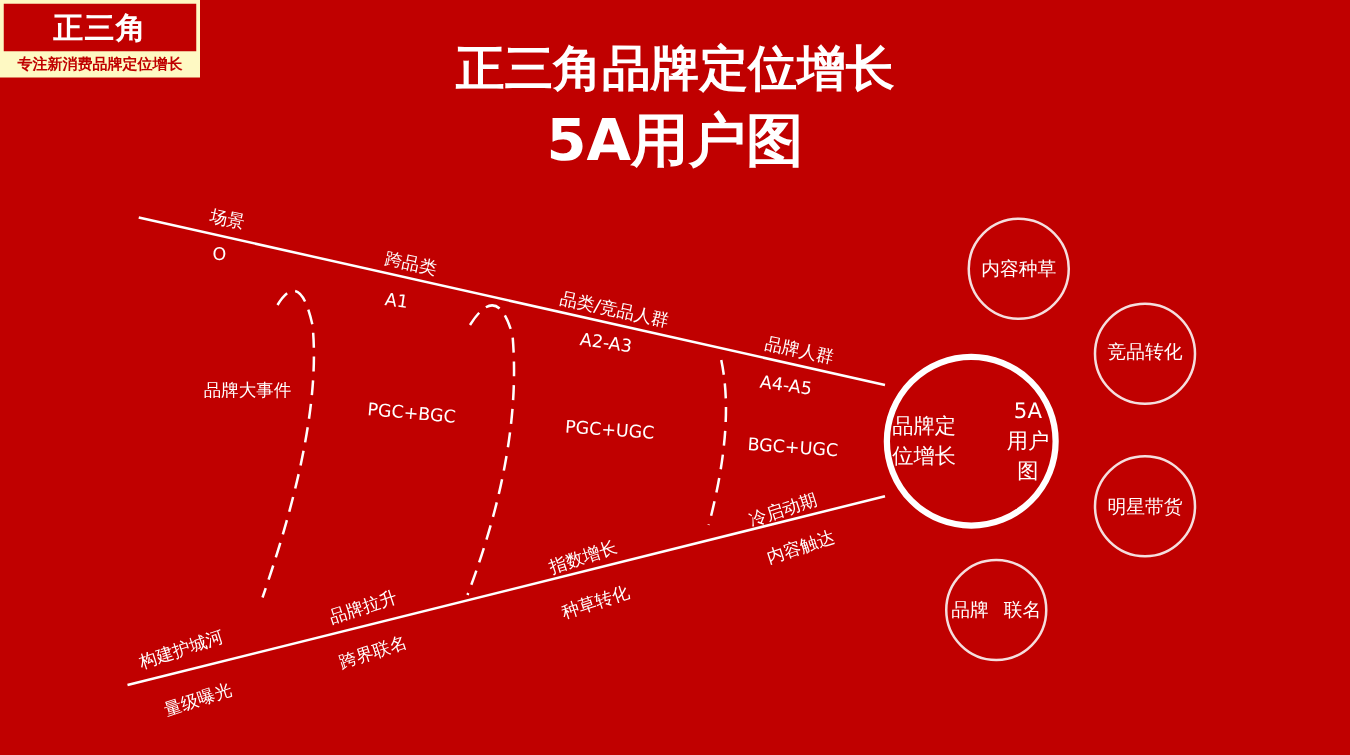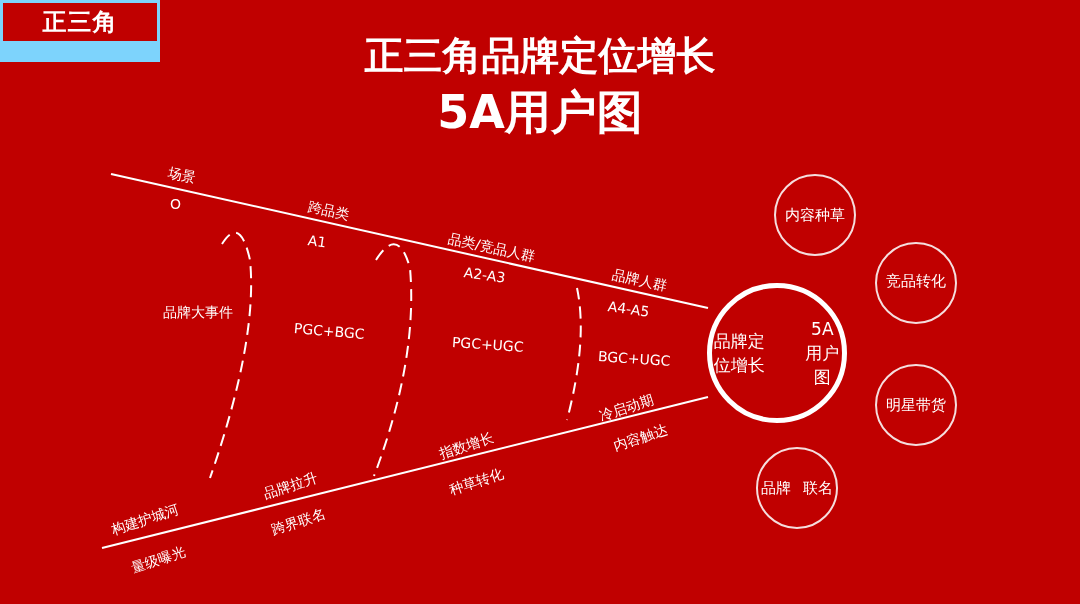--- a/index.html
+++ b/index.html
@@ -5,21 +5,21 @@
   html, body { margin: 0; padding: 0; }
   body {
     width: 1080px; height: 604px; overflow: hidden;
     background: #c00000;
     font-family: "DejaVu Sans", "Liberation Sans", sans-serif;
     color: #ffffff;
     position: relative;
   }
   .logo {
     position: absolute; left: 0; top: 0; width: 160px; height: 62px;
-    background: #7dd3fc;
+    background: #fef9c3;
   }
   .logo-top {
     position: absolute; left: 3px; top: 3px; width: 154px; height: 38px;
     background: #c00000; color: #fff;
     font-weight: bold; font-size: 24px; line-height: 38px; text-align: center;
     letter-spacing: 1px;
   }
   .logo-sub {
     position: absolute; left: 0; top: 42px; width: 160px; height: 18px;
     color: #c00000; font-weight: bold; font-size: 12px; line-height: 18px; text-align: center;
@@ -42,20 +42,21 @@
     color: #fff; text-align: center;
   }
   .circle.small { width: 78px; height: 78px; border: 2px solid #f5dede; font-size: 15px; line-height: 20px; }
   .circle.big { width: 130px; height: 130px; border: 5px solid #ffffff; font-size: 17px; line-height: 24px; gap: 36px; }
 </style>
 </head>
 <body>
 
 <div class="logo">
   <div class="logo-top">正三角</div>
+  <div class="logo-sub">专注新消费品牌定位增长</div>
 </div>
 
 <div class="title l1">正三角品牌定位增长</div>
 <div class="title l2">5A用户图</div>
 
 <svg class="diagram" width="1080" height="604">
   <line x1="111" y1="174" x2="708" y2="308" stroke="#ffffff" stroke-width="2"></line>
   <line x1="102" y1="548" x2="708" y2="397" stroke="#ffffff" stroke-width="2"></line>
   <path d="M 222 244 Q 240 215 250 260 Q 258 340 210 478" fill="none" stroke="#ffffff" stroke-width="2" stroke-dasharray="12 7"></path>
   <path d="M 376 260 Q 398 225 410 268 Q 418 360 374 476" fill="none" stroke="#ffffff" stroke-width="2" stroke-dasharray="12 7"></path>

